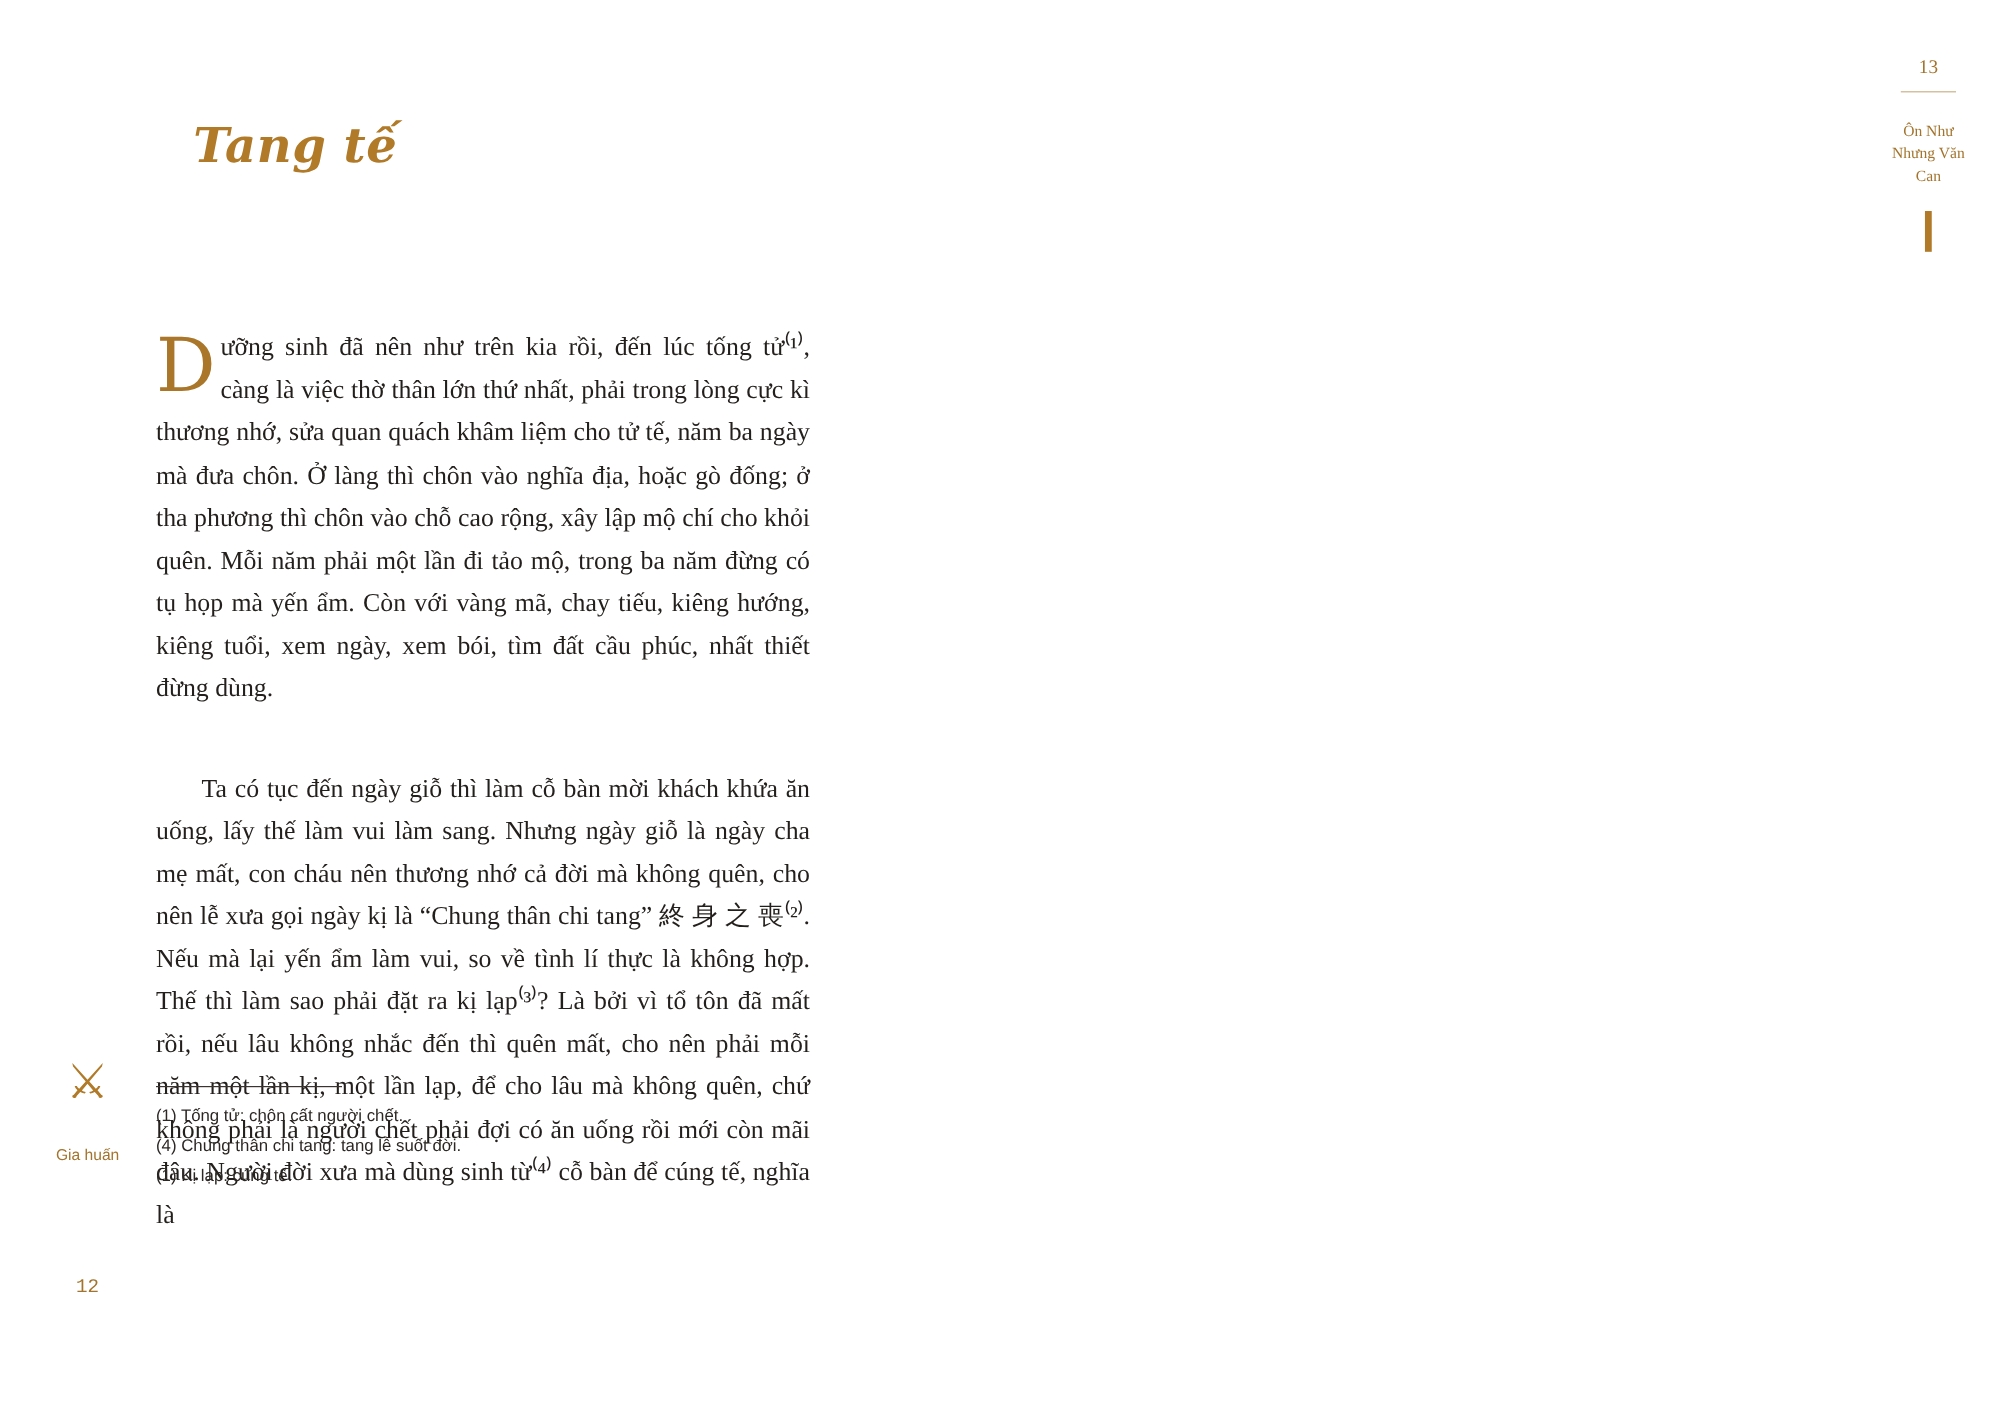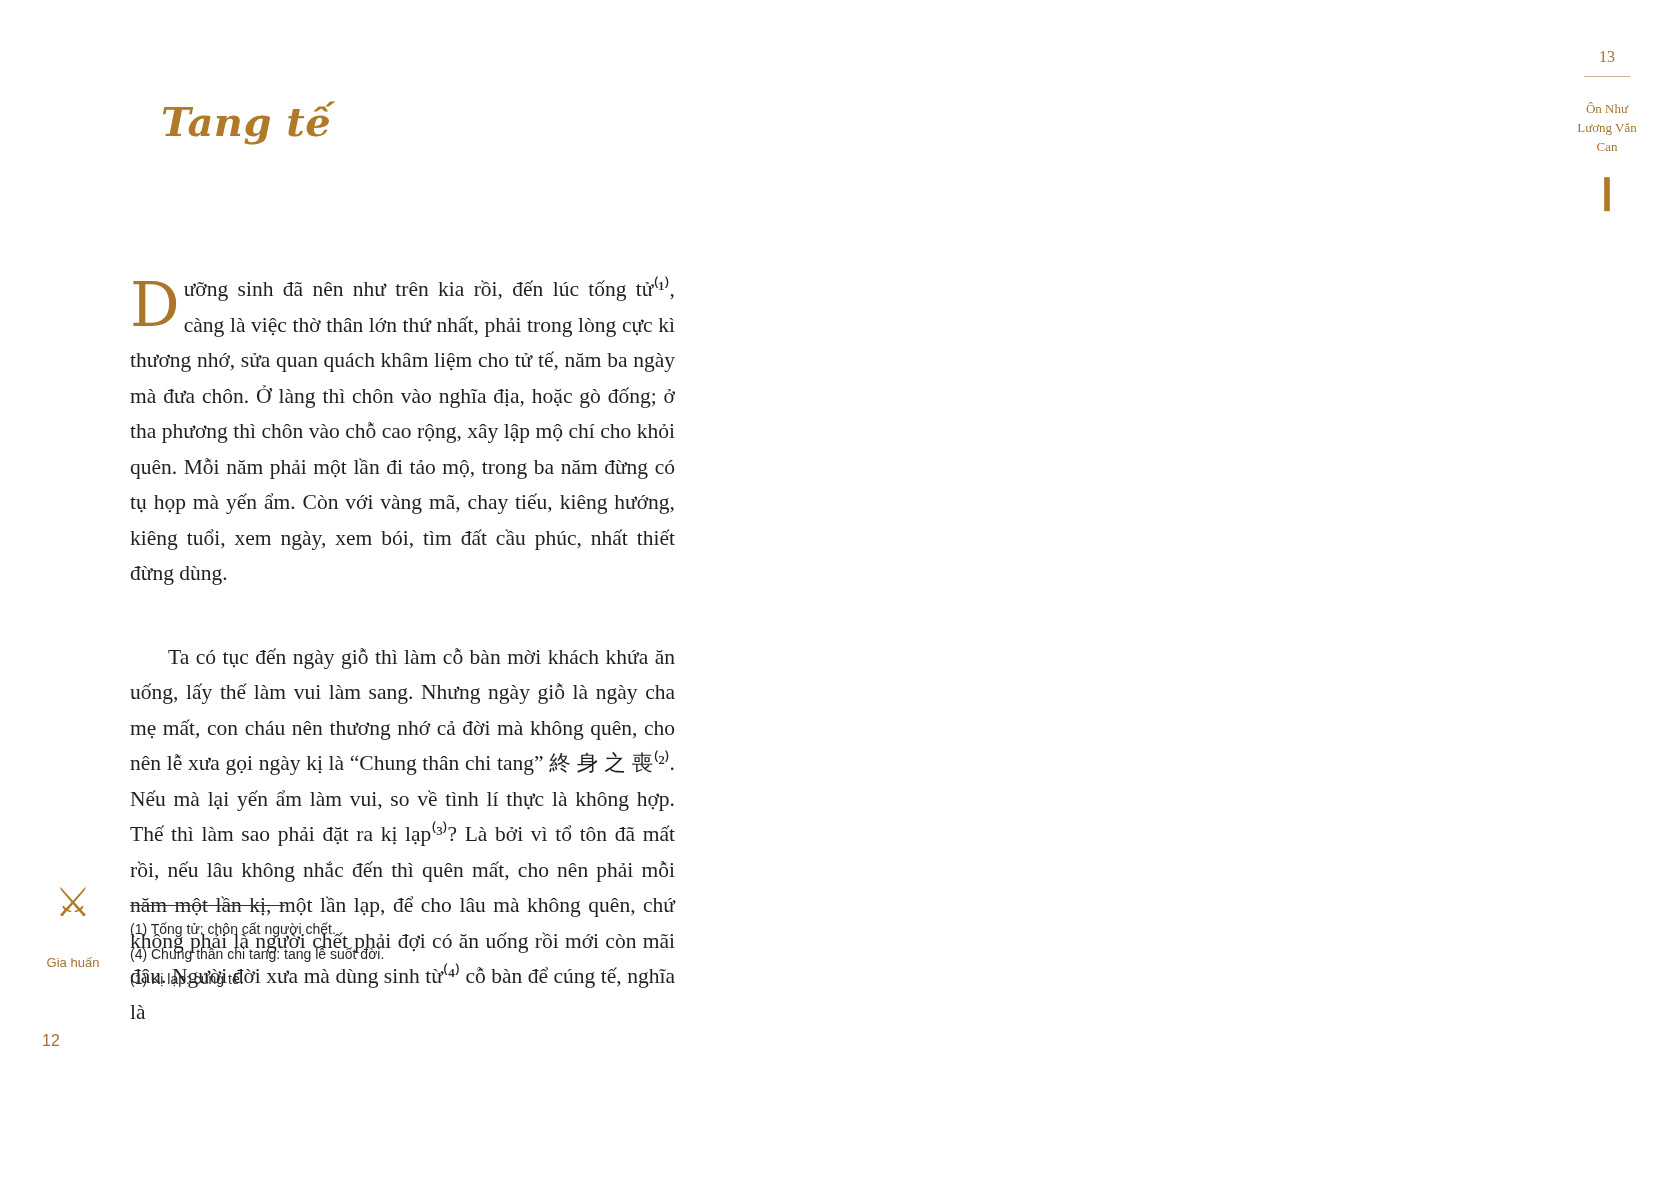--- a/index.html
+++ b/index.html
@@ -113,23 +113,24 @@
   }
   .margin-label {
     color: #a3742d;
     font-size: 13px;
     line-height: 18px;
     margin-top: 30px;
   }
   .page-num-left {
     position: absolute;
     left: 42px;
-    top: 1032px;
+    top: 1064px;
     width: 62px;
-    font-family: Liberation Sans, sans-serif;
+    text-align: center;
+    font-family: Liberation Mono, monospace;
     font-size: 16px;
     color: #a3742d;
   }
 
   .right-margin-block {
     position: absolute;
     right: 28px;
     top: 48px;
     width: 62px;
     text-align: center;
@@ -194,19 +195,19 @@
     </div>
 
     <div class="page-num-left">12</div>
   </div>
 
   <div class="page right-page">
 
     <div class="right-margin-block">
       <div class="page-num-right">13</div>
       <div class="rule-thin"></div>
-      <div class="author-vert">Ôn Như Lương Văn Can</div>
+      <div class="author-vert">Ôn Như Nhưng Văn Can</div>
       <div class="brush-icon">❙</div>
     </div>
   </div>
 
   <div class="gutter-rule"></div>
 </div>
 
 </body></html>

